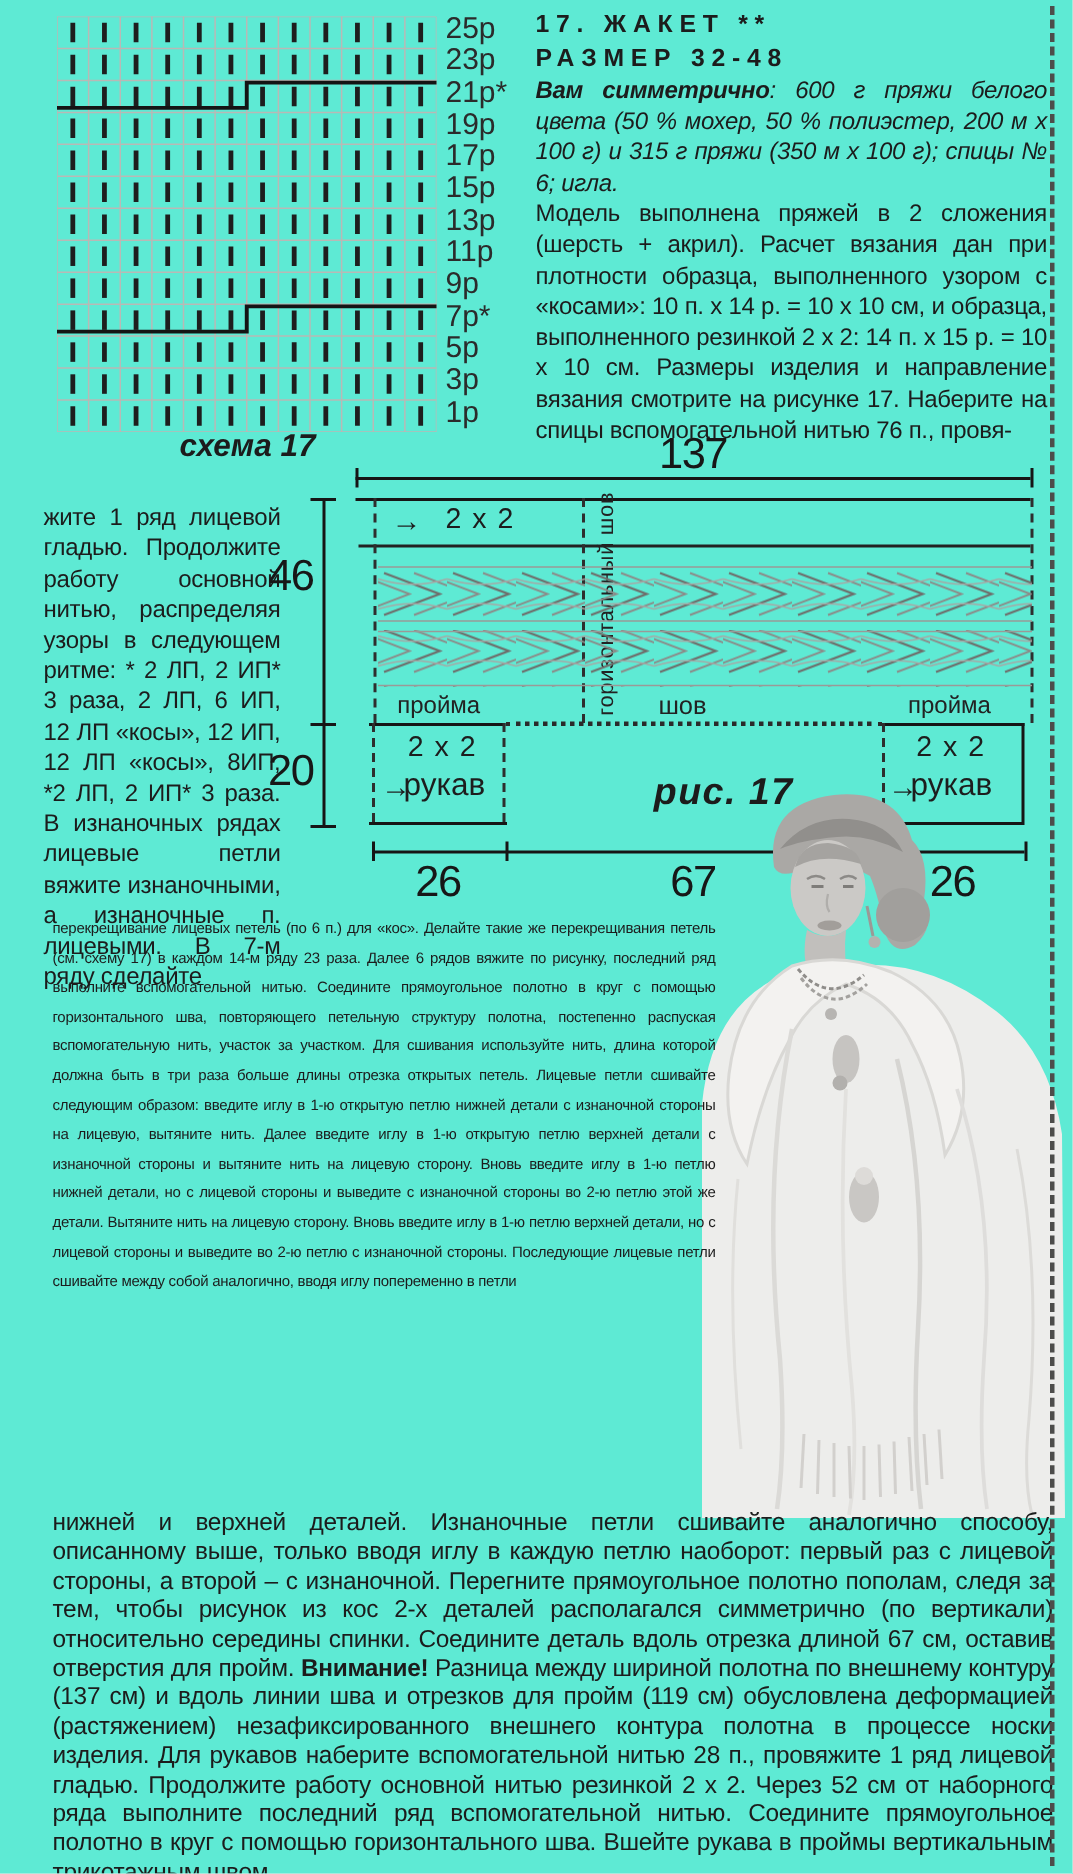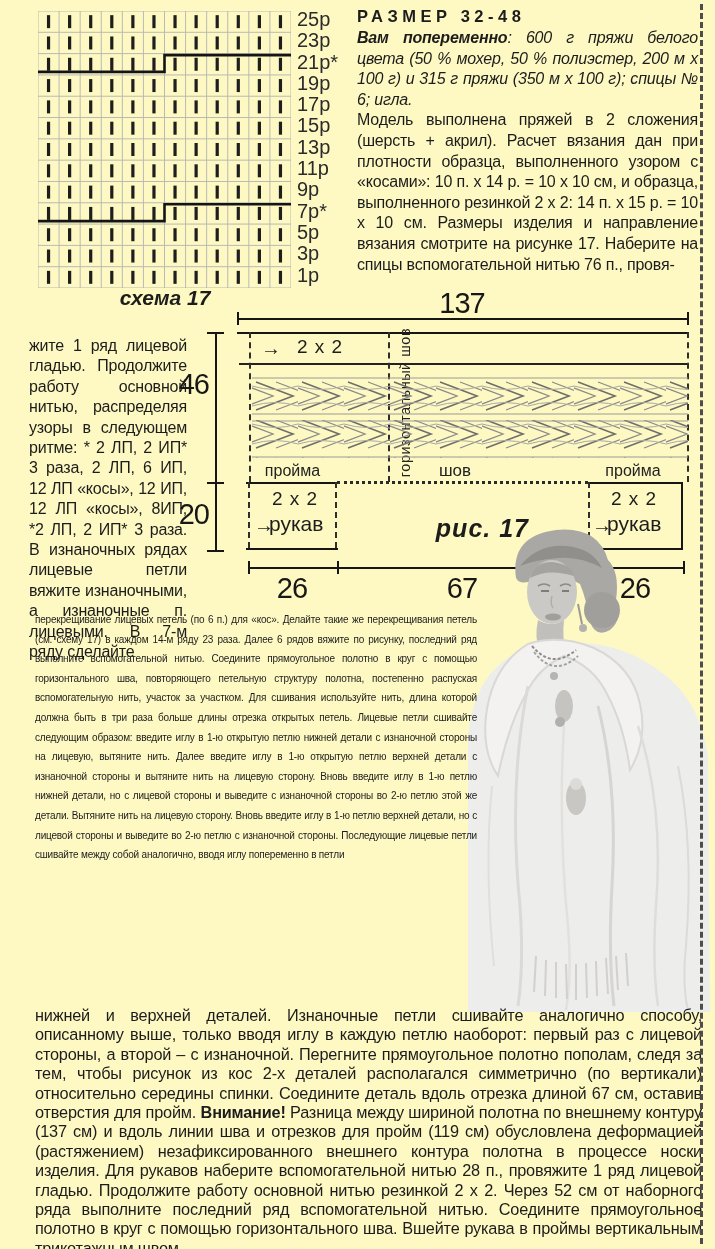--- a/index.html
+++ b/index.html
@@ -1,18 +1,18 @@
 <!DOCTYPE html>
 <html><head>
 <meta charset="utf-8">
 <style>
   html,body{margin:0;padding:0;background:#e8e8e6;}
   .page{
     position:relative; width:715px; height:1249px; margin:0 auto;
-    background:#fef9c3; color:#1c1c1c; overflow:hidden;
+    background:#5eead4; color:#1c1c1c; overflow:hidden;
     font-family:"Liberation Sans", sans-serif;
   }
   .abs{position:absolute;}
   
   .jtext{ text-align:justify; letter-spacing:-0.2px; }
   .header-block{ left:357px; top:5px; width:341px; font-size:16px; line-height:20.6px;}
   .title-line{ font-weight:bold; font-size:16.5px; letter-spacing:4.5px; line-height:23px; white-space:nowrap;}
   .it{ font-style:italic; }
   .bi{ font-style:italic; font-weight:bold; }
   .left-col{ left:29px; top:308px; width:158px; font-size:16px; line-height:20.4px;margin-top:28px; }
@@ -246,22 +246,23 @@
       <div class="chart-row-label">11р</div>
       <div class="chart-row-label">9р</div>
       <div class="chart-row-label">7р*</div>
       <div class="chart-row-label">5р</div>
       <div class="chart-row-label">3р</div>
       <div class="chart-row-label">1р</div>
     </div>
   <div class="abs chart-caption">схема 17</div>
 
   <div class="abs header-block">
+    <div class="title-line">17.  ЖАКЕТ  **</div>
     <div class="title-line">РАЗМЕР  32-48</div>
-    <div class="jtext"><span class="bi">Вам попеременно</span><span class="it">: 600 г пряжи белого цвета (50 % мохер, 50 % полиэстер, 200 м  х  100 г) и 315 г пряжи (350 м  х 100 г); спицы № 6; игла.</span></div>
+    <div class="jtext"><span class="bi">Вам симметрично</span><span class="it">: 600 г пряжи белого цвета (50 % мохер, 50 % полиэстер, 200 м  х  100 г) и 315 г пряжи (350 м  х 100 г); спицы № 6; игла.</span></div>
     <div class="jtext">Модель выполнена пряжей в 2 сложения (шерсть + акрил). Расчет вязания дан при плотности образца, выполненного узором с «косами»: 10 п. х 14 р. = 10 х 10 см, и образца, выполненного резинкой 2 х 2: 14 п. х 15 р. = 10 х 10 см. Размеры изделия и направление вязания смотрите на рисунке 17. Наберите на спицы вспомогательной нитью 76 п., провя-</div>
   </div>
 
   <div class="abs left-col jtext">жите 1 ряд лицевой гладью. Продолжите работу основной нитью, распределяя узоры в следующем ритме: * 2 ЛП, 2 ИП* 3 раза, 2 ЛП, 6 ИП, 12 ЛП «косы», 12 ИП, 12 ЛП «косы», 8ИП, *2 ЛП, 2 ИП* 3 раза. В изнаночных рядах лицевые петли вяжите изнаночными, а изнаночные п. лицевыми. В 7-м ряду сделайте</div>
 
   <div class="abs diagram">
 
     <div class="abs dimnum" style="left:62px;top:-3px;width:450px;">137</div>
     <div class="abs hline" style="left:62px;top:28px;width:450px;"></div>
     <div class="abs vtick" style="left:62px;top:22px;"></div>

